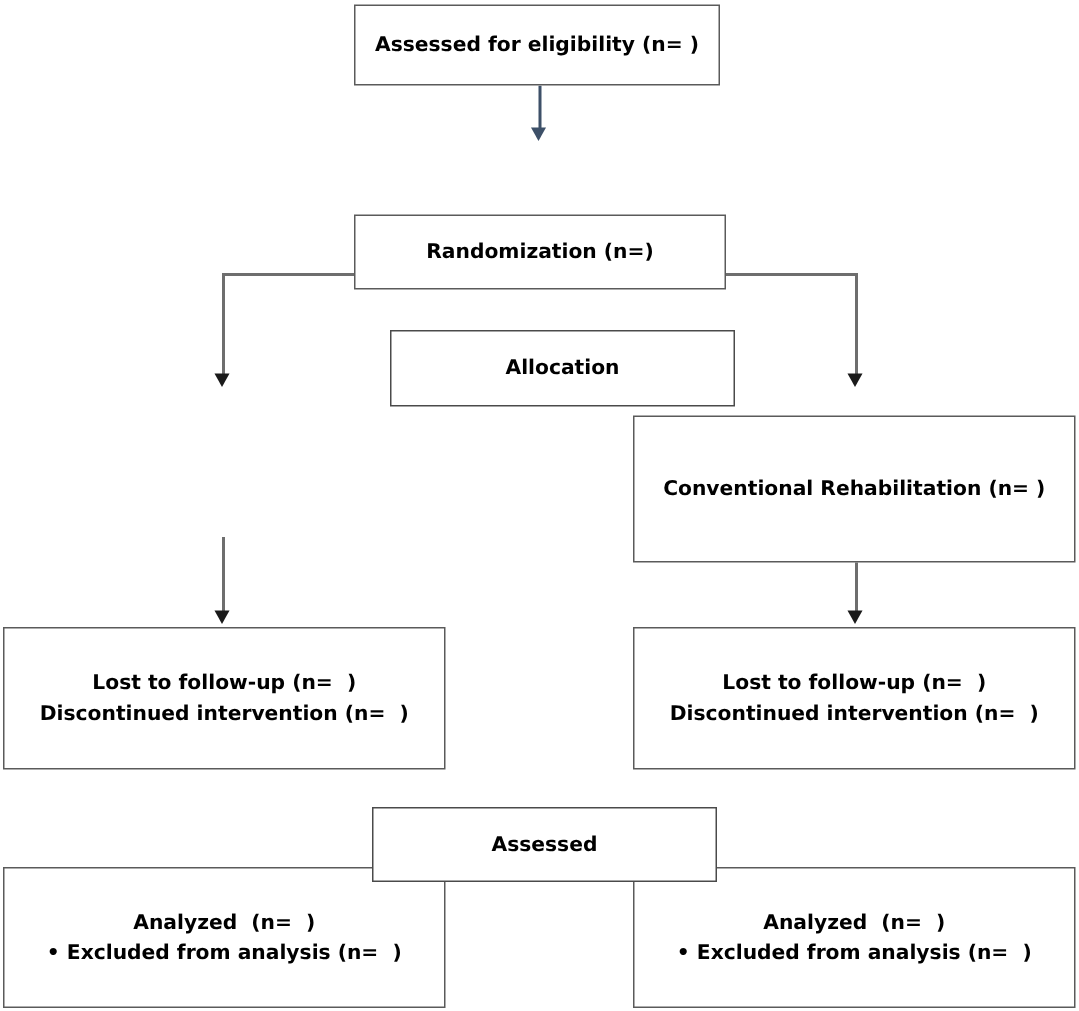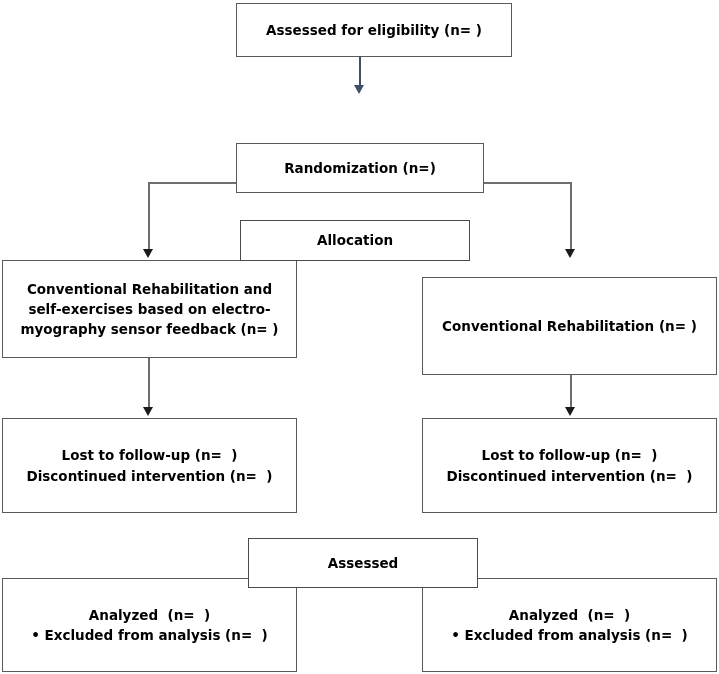--- a/index.html
+++ b/index.html
@@ -77,51 +77,44 @@
   .bullet-line {
     display: block;
     white-space: pre;
   }
 </style>
 </head>
 <body>
 
 <div id="diagram">
 
-  <div class="box" style="left:236px; top:3px; width:276px; height:54px;">
+  <div class="box" style="left:236px; top:3px; width:244px; height:54px;">
     <span class="txt">Assessed for eligibility (n= )</span>
   </div>
 
   <div class="vline" style="left:359px; top:57px; height:32px;"></div>
   <div class="arrowhead" style="left:354px; top:85px;"></div>
 
   <div class="box" style="left:236px; top:95px; width:248px; height:50px;margin-top:48px;">
     <span class="txt">Randomization (n=)</span>
   </div>
 
   <div class="vline" style="left:359px; top:145px; height:28px;"></div>
   <div class="arrowhead" style="left:354px; top:156px;"></div>
 
   <div class="hline" style="left:148px; top:182px; width:424px;"></div>
   <div class="vline dark" style="left:148px; top:182px; height:72px;"></div>
   <div class="arrowhead dark" style="left:143px; top:249px;"></div>
   <div class="vline dark" style="left:570px; top:182px; height:72px;"></div>
   <div class="arrowhead dark" style="left:565px; top:249px;"></div>
 
-  <div class="box stage" style="left:240px; top:220px; width:230px; height:41px;">
+  <div class="box stage" style="left:260px; top:220px; width:230px; height:51px;">
     <span class="txt">Allocation</span>
   </div>
 
-  <div class="box" style="left:2px; top:260px; width:295px; height:98px;">
-    <span class="txt">
-      <span class="line">Conventional Rehabilitation and</span>
-      <span class="line">self-exercises based on electro-</span>
-      <span class="line">myography sensor feedback (n= )</span>
-    </span>
-  </div>
 
   <div class="box" style="left:422px; top:277px; width:295px; height:98px;">
     <span class="txt">
       <span class="line">Conventional Rehabilitation (n= )</span>
     </span>
   </div>
 
   <div class="vline dark" style="left:148px; top:358px; height:54px;"></div>
   <div class="arrowhead dark" style="left:143px; top:407px;"></div>
   <div class="vline dark" style="left:570px; top:358px; height:54px;"></div>

